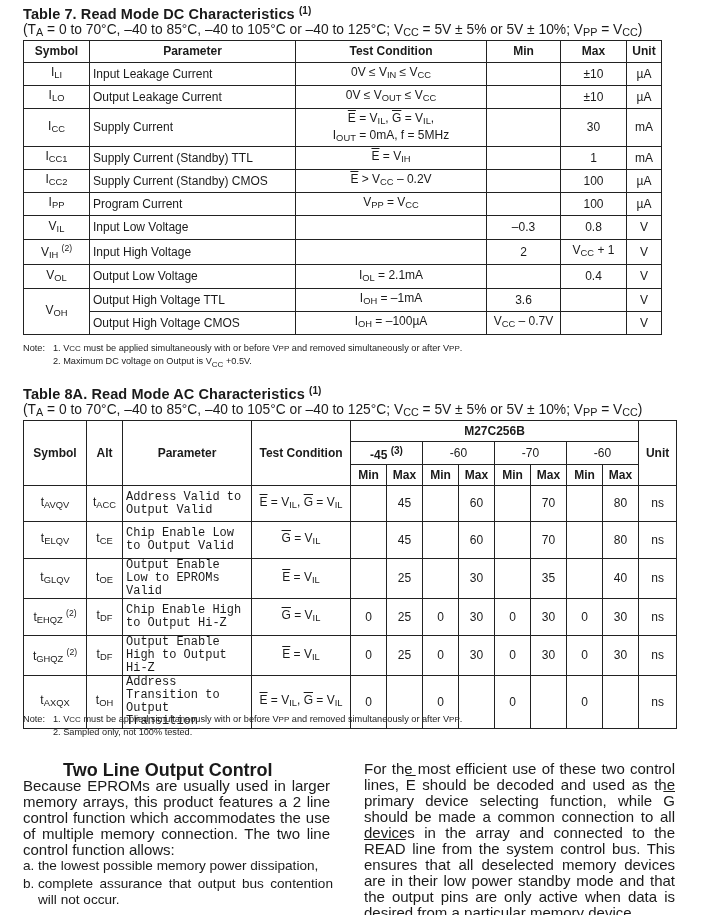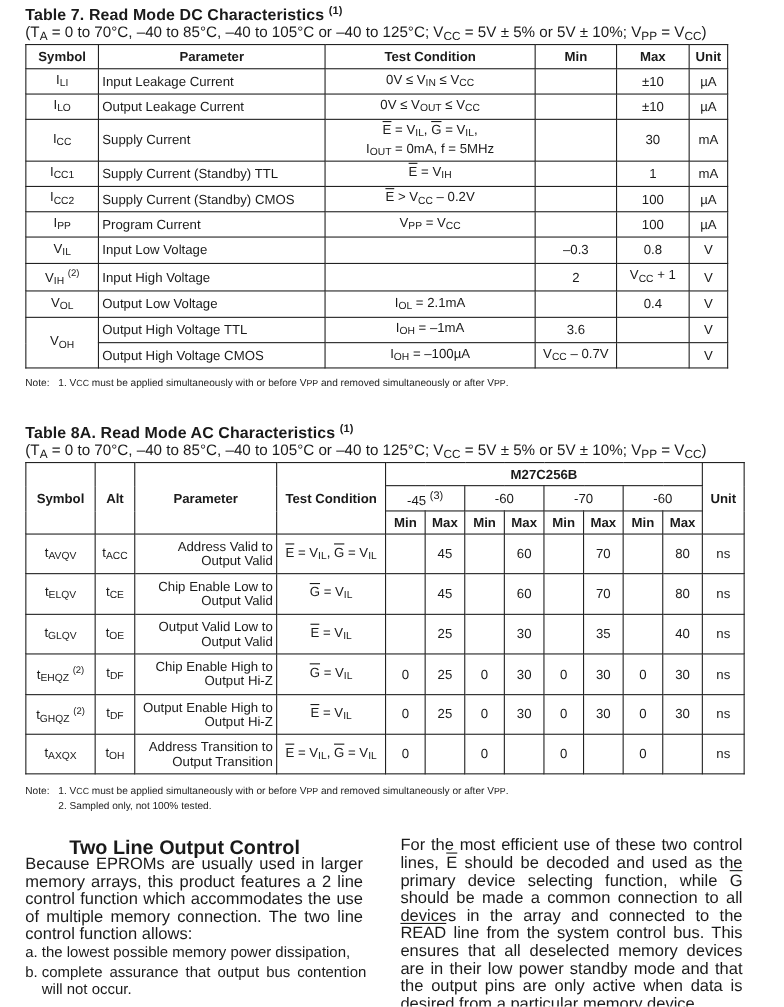--- a/index.html
+++ b/index.html
@@ -9,21 +9,21 @@
   .title { font-weight:bold; font-size:14.5px; letter-spacing:0.1px; }
   .title sup { font-size:10px; vertical-align:5px; }
   .cond { font-size:13.8px; }
   .cond sub, td sub { font-size:0.78em; vertical-align:-2px; }
   .cond sup, td sup { font-size:0.72em; vertical-align:5px; }
   table { border-collapse:collapse; position:absolute; table-layout:fixed; }
   td, th { border:1.5px solid #222; font-size:12px; padding:0 3px; text-align:center;
            vertical-align:middle; line-height:13px; overflow:hidden; white-space:nowrap; }
   th { font-weight:bold; font-size:12px; }
   td.l { text-align:left; }
-  td.wrap { white-space:normal; text-align:right; line-height:13px; }
+  td.wrap { white-space:normal; text-align:left; line-height:13px;font-family:Liberation Mono, monospace; }
   .ovl { text-decoration:overline; }
   .note { font-size:9.2px; line-height:12px; color:#222; }
   .note .row { display:flex; }
   .note .lbl { width:30px; }
   .h2 { font-weight:bold; font-size:18px;margin-left:40px; }
   .para { font-size:15px; line-height:16px; text-align:justify; }
   .para p { margin:0; }
   .list { font-size:13.6px; line-height:16px; }
   .list .it { display:flex; margin-top:2px; }
   .list .mk { width:15px; flex:none; }
@@ -140,20 +140,24 @@
     <td>V</td>
   </tr>
 </tbody>
   </table>
 
 <div class="abs note" style="left:23px;top:342px;">
   <div class="row">
       <span class="lbl">Note:</span>
       <span>1. V<sub style="font-size:8px;vertical-align:0">CC</sub> must be applied simultaneously with or before V<sub style="font-size:8px;vertical-align:0">PP</sub> and removed simultaneously or after V<sub style="font-size:8px;vertical-align:0">PP</sub>.</span>
     </div>
+  <div class="row">
+      <span class="lbl"></span>
+      <span>2. Maximum DC voltage on Output is V<sub style="font-size:8px">CC</sub> +0.5V.</span>
+    </div>
 </div>
 
 <div class="abs title" style="left:23px;top:385px;"><span>Table 8A. Read Mode AC Characteristics</span> <sup>(1)</sup></div>
 <div class="abs cond" style="left:23px;top:402px;">(T<sub>A</sub> = 0 to 70°C, –40 to 85°C, –40 to 105°C or –40 to 125°C; V<sub>CC</sub> = 5V ± 5% or 5V ± 10%; V<sub>PP</sub> = V<sub>CC</sub>)</div>
 
 <table style="left:23px;top:420px;width:654px;">
   <colgroup>
     <col style="width:63px">
       <col style="width:36px">
       <col style="width:129px">
@@ -171,21 +175,21 @@
   <tbody>
       <tr style="height:21px">
     <th rowspan="3">Symbol</th>
     <th rowspan="3">Alt</th>
     <th rowspan="3">Parameter</th>
     <th rowspan="3">Test Condition</th>
     <th colspan="8">M27C256B</th>
     <th rowspan="3">Unit</th>
   </tr>
   <tr style="height:23px">
-    <th colspan="2" style="font-weight:normal">-45 <sup>(3)</sup></th>
+    <th colspan="2" style="font-weight:bold">-45 <sup>(3)</sup></th>
     <th colspan="2" style="font-weight:normal">-60</th>
     <th colspan="2" style="font-weight:normal">-70</th>
     <th colspan="2" style="font-weight:normal">-60</th>
   </tr>
   <tr style="height:21px">
     <th>Min</th>
         <th>Max</th>
     <th>Min</th>
         <th>Max</th>
     <th>Min</th>
@@ -220,21 +224,21 @@
     <td>60</td>
     <td></td>
     <td>70</td>
     <td></td>
     <td>80</td>
     <td>ns</td>
   </tr>
   <tr style="height:36px">
     <td>t<sub>GLQV</sub></td>
     <td>t<sub>OE</sub></td>
-    <td class="wrap">Output Valid Low to Output Valid</td>
+    <td class="wrap">Output Enable Low to EPROMs Valid</td>
     <td><span class="ovl">E</span> = V<sub>IL</sub></td>
     <td></td>
     <td>25</td>
     <td></td>
     <td>30</td>
     <td></td>
     <td>35</td>
     <td></td>
     <td>40</td>
     <td>ns</td>

